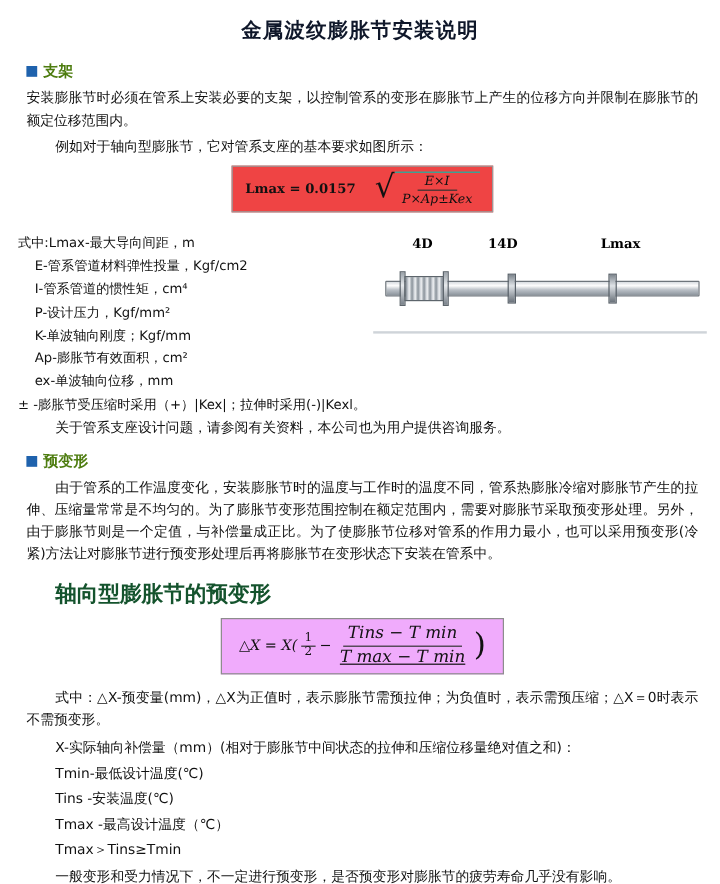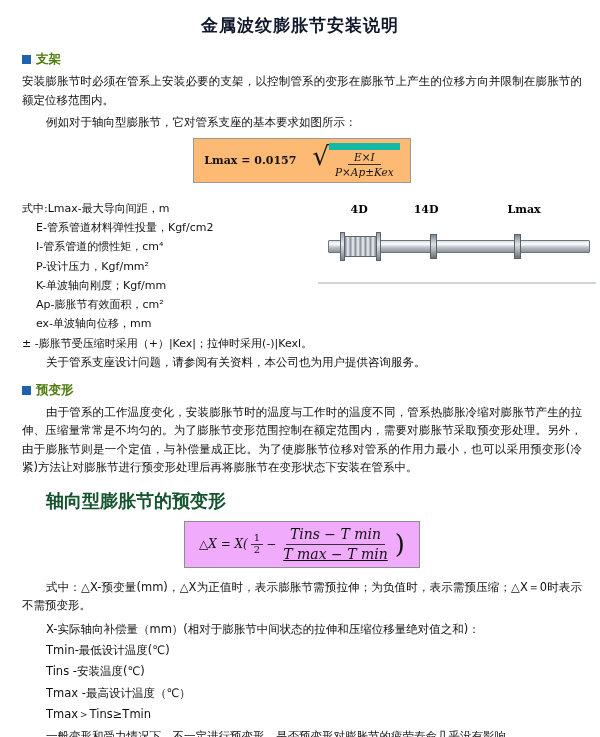--- a/index.html
+++ b/index.html
@@ -71,58 +71,59 @@
     margin: 6px 0 10px 0;
   }
   .formula-inner {
     border: 1px solid #9a9a9a;
     padding: 4px 10px 4px 10px;
     font-family: "DejaVu Serif", "Liberation Serif", serif;
     font-size: 11px;
     display: flex;
     align-items: center;
     gap: 16px;
-    background: #fdba74;
+    background: #ef4444;
   }
   .formula-lhs {
     font-weight: bold;
     font-style: normal;
     font-size: 11px;
   }
   .sqrt {
     display: flex;
     align-items: stretch;
   }
   .sqrt-sign {
     font-size: 26px;
     line-height: 26px;
     font-family: "DejaVu Serif", serif;
   }
   .frac {
     display: inline-flex;
     flex-direction: column;
     align-items: center;
-    border-top: 7px solid #14b8a6;
+    border-top: 1px solid #14b8a6;
     padding-top: 1px;
     font-style: italic;
   }
   .frac .num {
     padding: 0 6px 1px 6px;
     border-bottom: 1px solid #333;
     font-size: 10.5px;
   }
   .frac .den {
     padding: 1px 6px 0 6px;
     font-size: 10.5px;
   }
   .legend-and-figure {
     display: flex;
     gap: 6px;
     align-items: flex-start;
     margin-top: 16px;
+    justify-content: center;
   }
   .legend {
     flex: 0 0 255px;
     font-size: 11px;
     line-height: 1.75;
   }
   .legend div {
     white-space: nowrap;
   }
   .legend .lg-indent {

